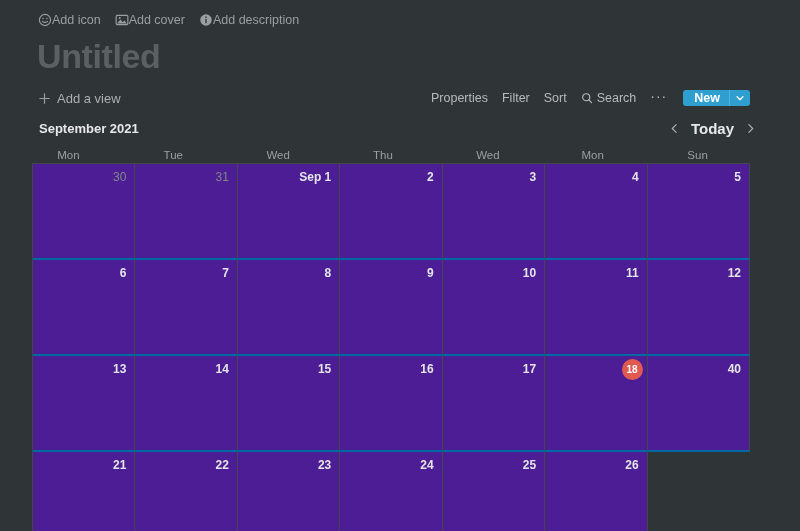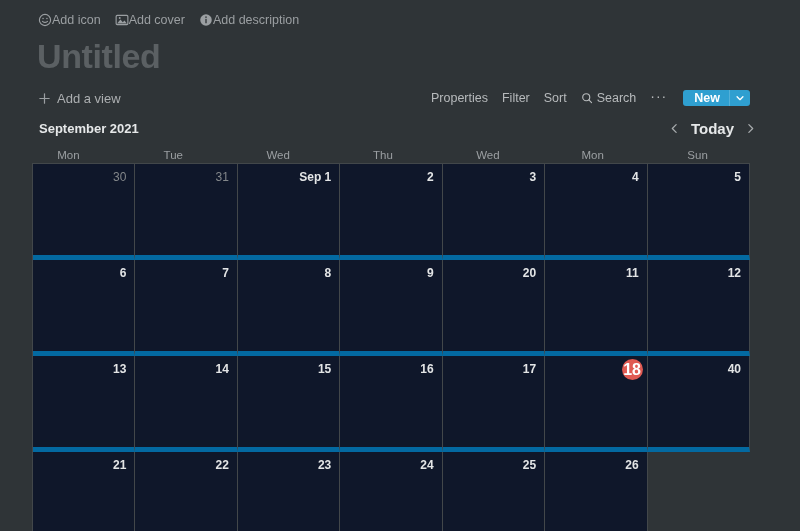--- a/index.html
+++ b/index.html
@@ -200,22 +200,22 @@
   }
   .grid {
     border-top: 1px solid #42474a;
     border-left: 1px solid #42474a;
     display: grid;
     grid-template-columns: repeat(7, 1fr);
   }
   .cell {
     height: 96px;
     border-right: 1px solid #42474a;
-    border-bottom: 5px solid #0369a1;
-    background: #0f172a;
+    border-bottom: 2px solid #0369a1;
+    background: #4c1d95;
     position: relative;
     box-sizing: border-box;
     cursor: pointer;
   }
   .cell-num {
     position: absolute;
     top: 6px;
     right: 8px;
     font-size: 12px;
     font-weight: bold;
@@ -230,21 +230,21 @@
     top: 3px;
     right: 4px;
     width: 21px;
     height: 21px;
     border-radius: 50%;
     background: #e05a52;
     color: #ffffff;
     display: flex;
     align-items: center;
     justify-content: center;
-    font-size: 16px;
+    font-size: 10px;
     font-weight: bold;
   }
 </style>
 </head>
 <body>
 
 <div class="page-actions">
 
   <div class="meta-action">
     <span class="meta-icon">
@@ -384,21 +384,21 @@
         <div class="cell">
           <div class="cell-num">7</div>
         </div>
         <div class="cell">
           <div class="cell-num">8</div>
         </div>
         <div class="cell">
           <div class="cell-num">9</div>
         </div>
         <div class="cell">
-          <div class="cell-num">20</div>
+          <div class="cell-num">10</div>
         </div>
         <div class="cell">
           <div class="cell-num">11</div>
         </div>
         <div class="cell">
           <div class="cell-num">12</div>
         </div>
         <div class="cell">
           <div class="cell-num">13</div>
         </div>

